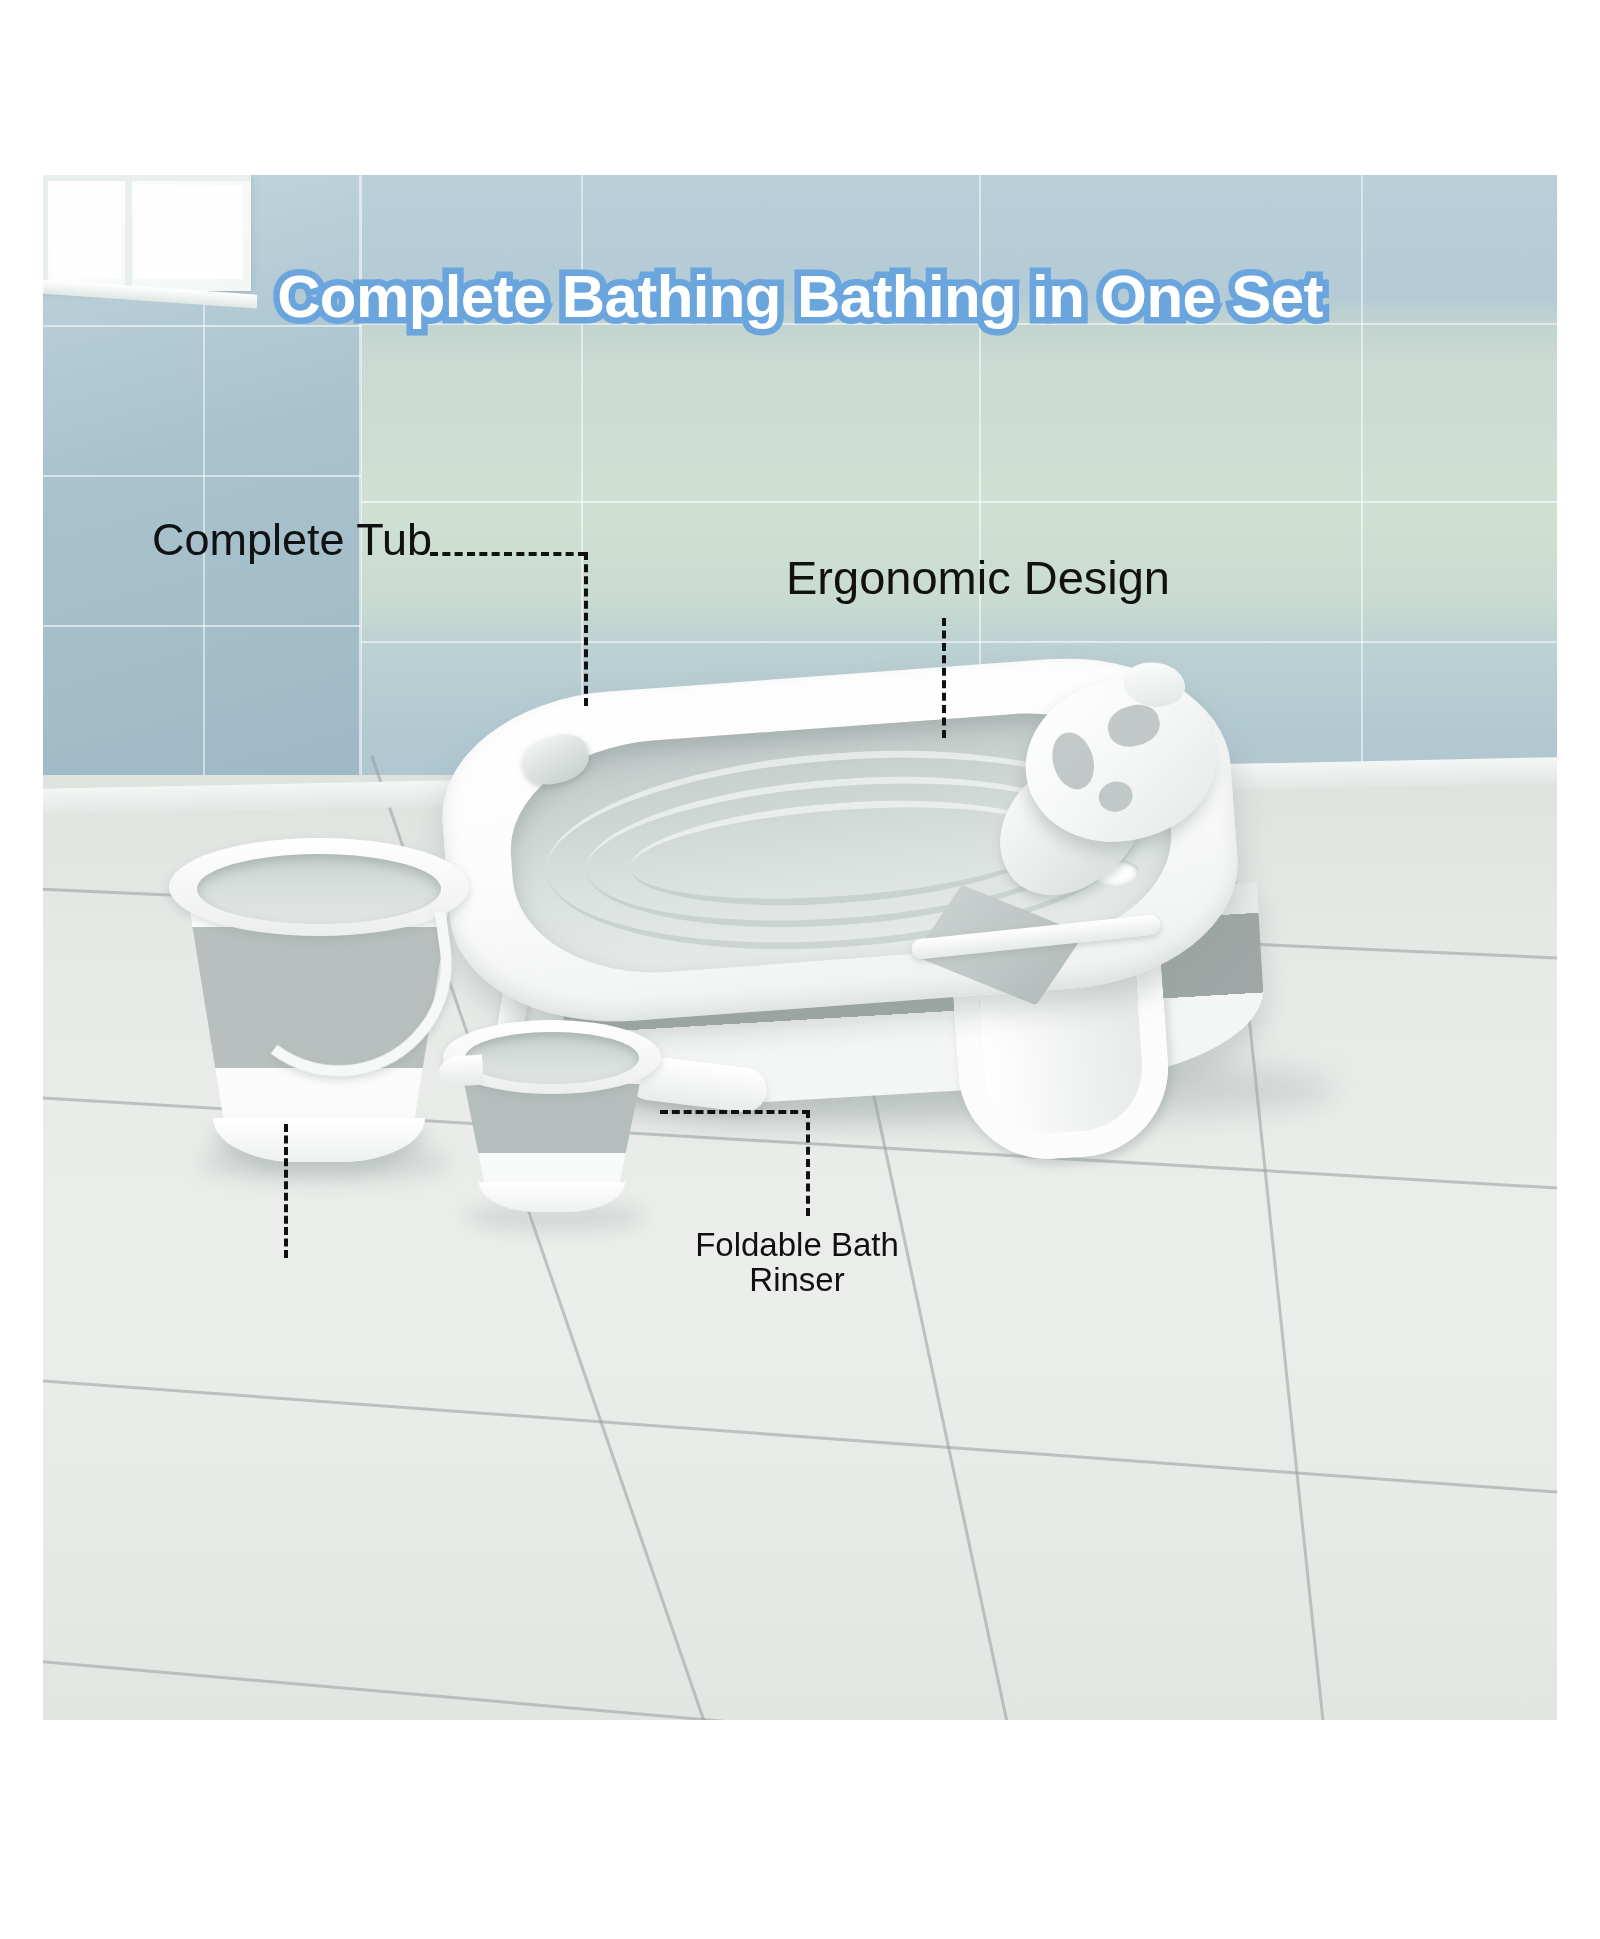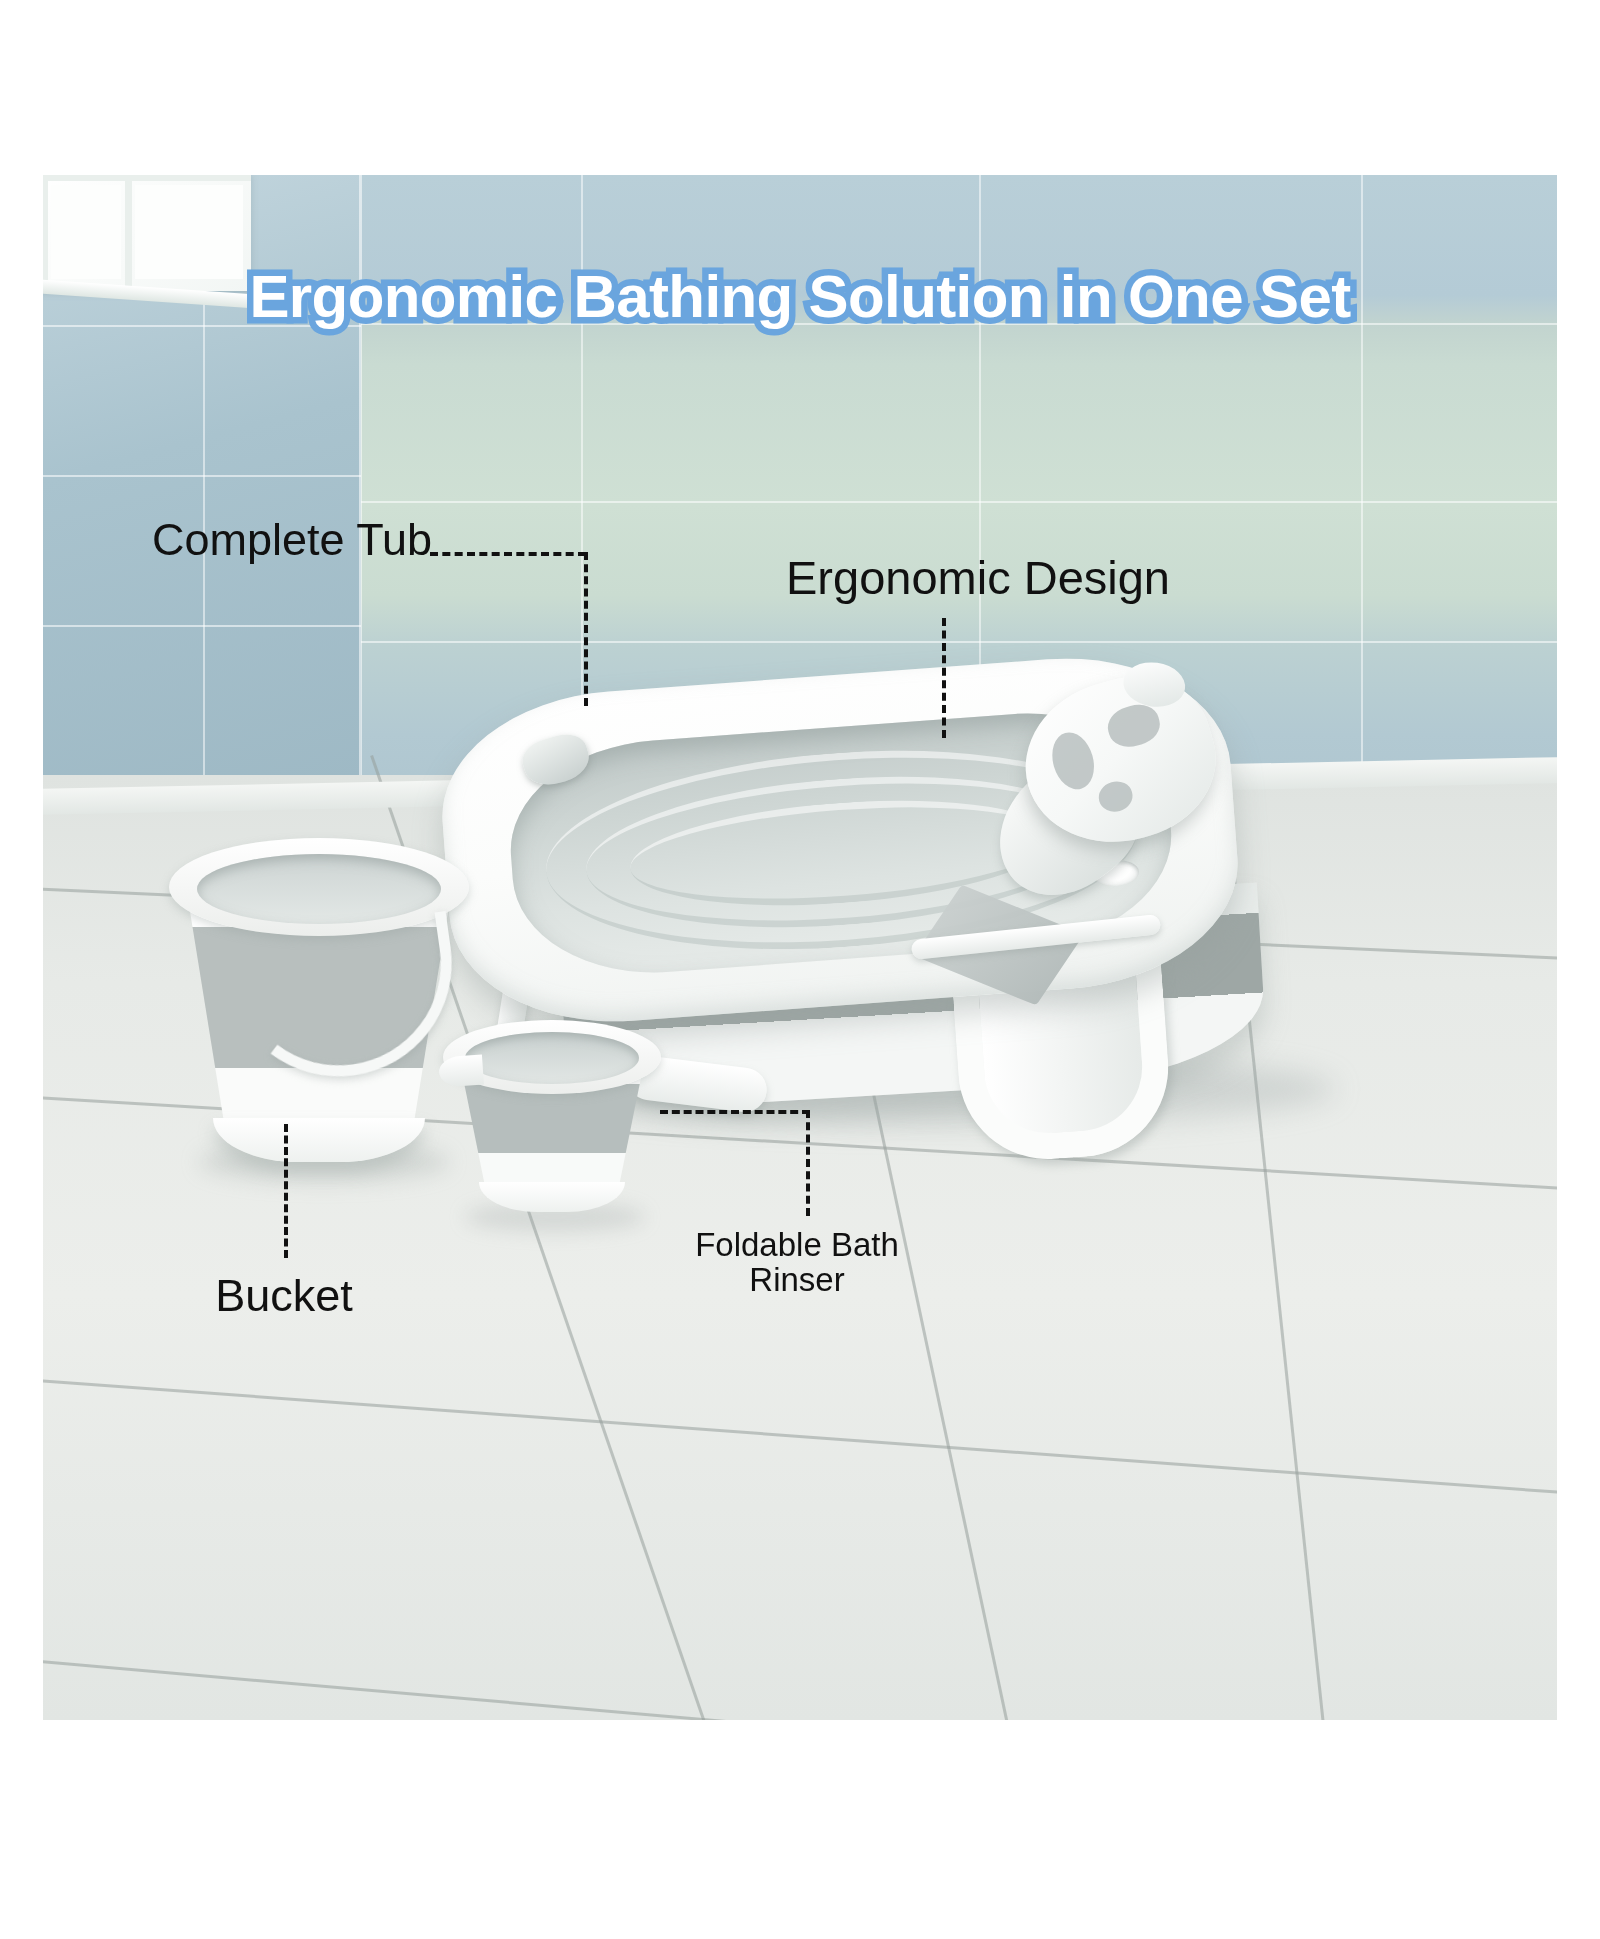--- a/index.html
+++ b/index.html
@@ -253,31 +253,30 @@
     <div id="rinser-shadow"></div>
     <div id="rinser-handle"></div>
     <div id="rinser-body"></div>
     <div id="rinser-base"></div>
     <div id="rinser-rim"></div>
     <div id="rinser-hole"></div>
     <div id="rinser-spout"></div>
   </div>
 </div>
 
-<div id="headline">Ergonomic Bathing Solution in One Set</div>
+<div id="headline">Complete Bathing Bathing in One Set</div>
 
 <div class="callout" id="lab-tub">Complete Tub</div>
 <div class="lead lead-h" id="lead-tub-h"></div>
 <div class="lead lead-v" id="lead-tub-v"></div>
 
 <div class="callout" id="lab-ergo">Ergonomic Design</div>
 <div class="lead lead-v" id="lead-ergo-v"></div>
 
 <div class="callout" id="lab-bucket">
-  <div>Bucket</div>
 </div>
 <div class="lead lead-v" id="lead-bucket-v"></div>
 
 <div class="callout" id="lab-rinser">
   <div>Foldable Bath</div>
   <div>Rinser</div>
 </div>
 <div class="lead lead-h" id="lead-rinser-h"></div>
 <div class="lead lead-v" id="lead-rinser-v"></div>
 

